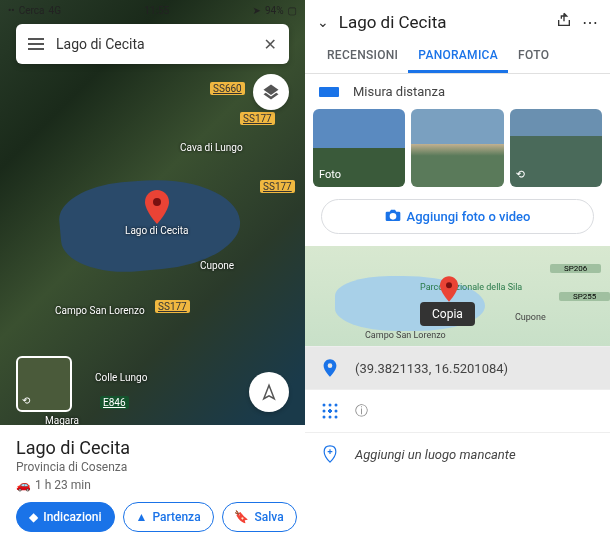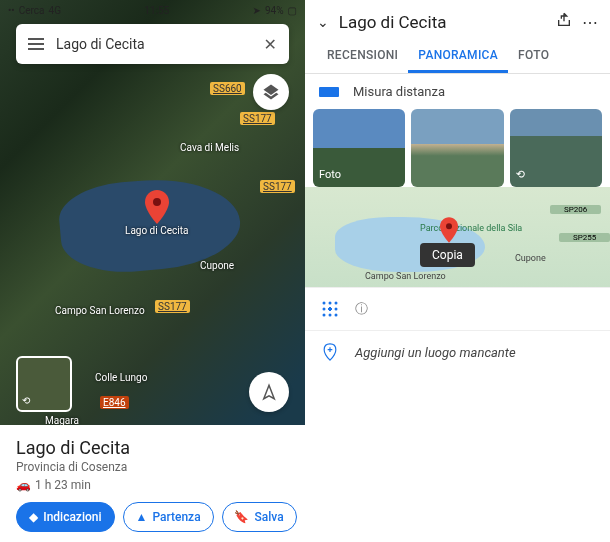--- a/index.html
+++ b/index.html
@@ -122,23 +122,23 @@
   <div class="layers-btn">
     <svg width="18" height="18" viewBox="0 0 24 24">
         <path fill="#555" d="M12 2L2 9l10 7 10-7-10-7zm0 16l-7-5-3 2 10 7 10-7-3-2-7 5z"></path>
       </svg>
   </div>
 
   <div class="road-label" style="top:82px;left:210px">SS660</div>
   <div class="road-label" style="top:112px;left:240px">SS177</div>
   <div class="road-label" style="top:180px;left:260px">SS177</div>
   <div class="road-label" style="top:300px;left:155px">SS177</div>
-  <div class="road-label" style="top:396px;left:100px;background:#c2410c;color:#fff">E846</div>
-
-  <div class="map-label" style="top:142px;left:180px">Cava di Melis</div>
+  <div class="road-label" style="top:396px;left:100px;background:#14532d;color:#fff">E846</div>
+
+  <div class="map-label" style="top:142px;left:180px">Cava di Lungo</div>
   <div class="map-label" style="top:260px;left:200px">Cupone</div>
   <div class="map-label" style="top:305px;left:55px">Campo San Lorenzo</div>
   <div class="map-label" style="top:372px;left:95px">Colle Lungo</div>
   <div class="map-label" style="top:415px;left:45px">Magara</div>
 
   <div class="pin">
     <svg viewBox="0 0 24 34">
         <path fill="#ea4335" d="M12 0C5.4 0 0 5.4 0 12c0 9 12 22 12 22s12-13 12-22c0-6.6-5.4-12-12-12z"></path>
         <circle cx="12" cy="12" r="4" fill="#7a1010"></circle>
       </svg>
@@ -205,37 +205,53 @@
   <div class="photo-strip">
     <div class="photo-card photo1">
       <span class="photo-lbl">Foto</span>
     </div>
     <div class="photo-card photo2"></div>
     <div class="photo-card photo3">
       <span class="view360-badge">⟲</span>
     </div>
   </div>
 
+  <div class="add-photo-btn">
+    <span>
+      <svg width="16" height="14" viewBox="0 0 24 20">
+          <path fill="#1a73e8" d="M9 2l-2 3H3a2 2 0 00-2 2v10a2 2 0 002 2h18a2 2 0 002-2V7a2 2 0 00-2-2h-4l-2-3H9zm3 5a5 5 0 110 10 5 5 0 010-10z"></path>
+        </svg>
+    </span>
+    <span>Aggiungi foto o video</span>
+  </div>
 
   <div class="mini-map">
     <div class="mini-lake"></div>
     <div class="mini-label" style="top:36px;left:115px;color:#2a7a4a">Parco nazionale della Sila</div>
     <div class="mini-label" style="top:66px;left:210px">Cupone</div>
     <div class="mini-label" style="top:84px;left:60px">Campo San Lorenzo</div>
     <div class="mini-road" style="top:18px;left:245px">SP206</div>
     <div class="mini-road" style="top:46px;left:254px">SP255</div>
     <div class="mini-pin">
       <svg width="18" height="26" viewBox="0 0 24 34">
           <path fill="#ea4335" d="M12 0C5.4 0 0 5.4 0 12c0 9 12 22 12 22s12-13 12-22c0-6.6-5.4-12-12-12z"></path>
           <circle cx="12" cy="12" r="4" fill="#7a1010"></circle>
         </svg>
     </div>
     <div class="copy-tooltip">Copia</div>
   </div>
 
+  <div class="info-row hl">
+    <div class="icon-slot">
+      <svg width="14" height="18" viewBox="0 0 24 30">
+          <path fill="#1a73e8" d="M12 0C6 0 1 5 1 11c0 8 11 19 11 19s11-11 11-19c0-6-5-11-11-11zm0 15a4 4 0 110-8 4 4 0 010 8z"></path>
+        </svg>
+    </div>
+    <span class="info-text">(39.3821133, 16.5201084)</span>
+  </div>
 
   <div class="info-row">
     <div class="icon-slot">
       <svg width="16" height="16" viewBox="0 0 16 16">
           <circle cx="2" cy="2" r="1.5" fill="#1a73e8"></circle>
           <circle cx="8" cy="2" r="1.5" fill="#1a73e8"></circle>
           <circle cx="14" cy="2" r="1.5" fill="#1a73e8"></circle>
           <circle cx="2" cy="8" r="1.5" fill="#1a73e8"></circle>
           <circle cx="14" cy="8" r="1.5" fill="#1a73e8"></circle>
           <circle cx="2" cy="14" r="1.5" fill="#1a73e8"></circle>

